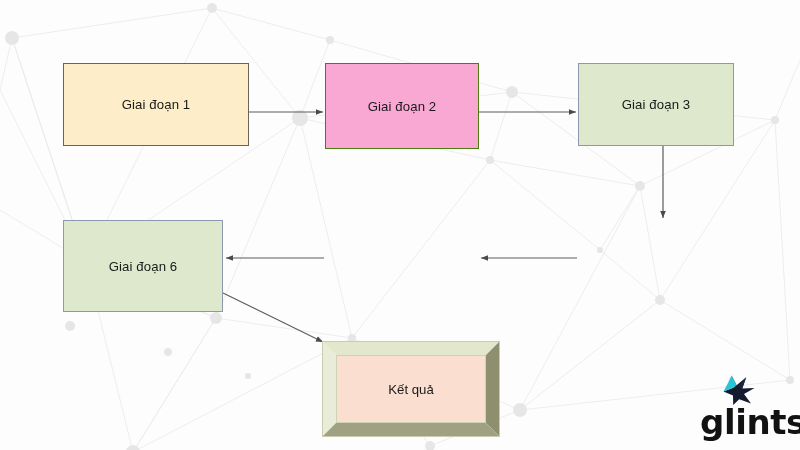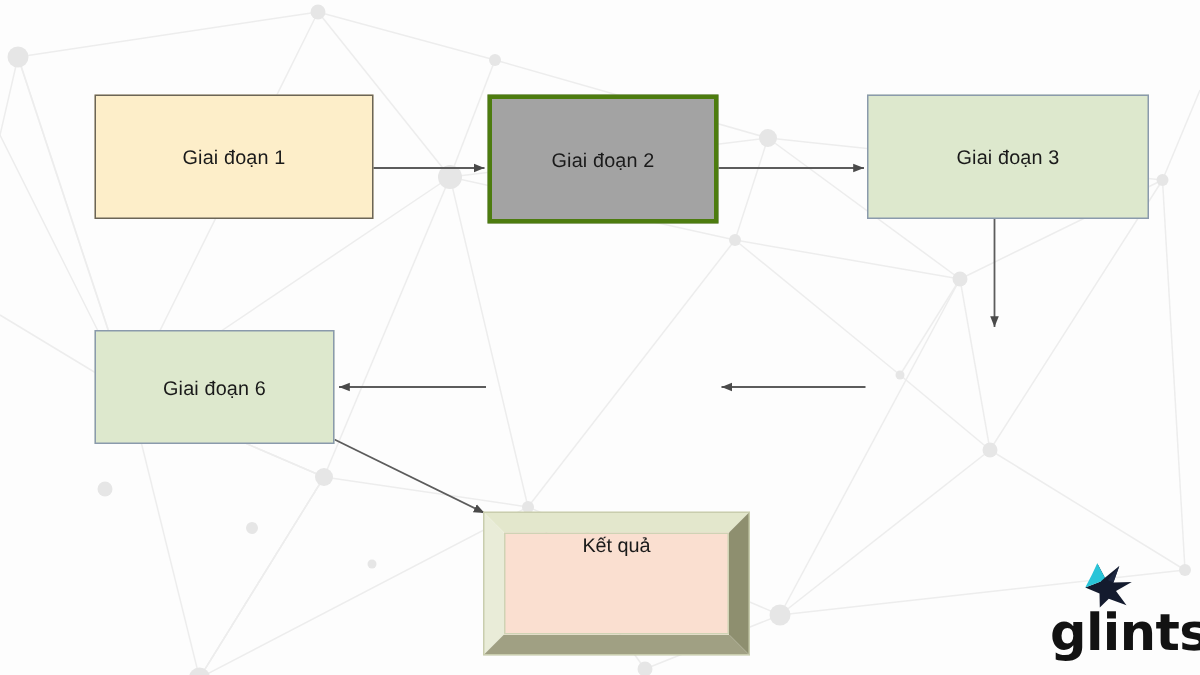--- a/index.html
+++ b/index.html
@@ -21,29 +21,29 @@
 
   .node {
     position: absolute;
     display: flex; align-items: center; justify-content: center;
     font-size: 13.2px;
     color: #1a1a1a;
     letter-spacing: .1px;
     text-align: center;
   }
   .n-yellow { background: #fdeec9; border: 1px solid #6b6556; }
-  .n-blue   { background: #a3a3a3; border: 3px solid #4d7c0f; }
+  .n-blue   { background: #f9a8d4; border: 1px solid #4d7c0f; }
   .n-green  { background: #dde8cd; border: 1px solid #8a9aac; }
 
   #b1 { left: 63px;  top: 63px;  width: 186px; height: 83px; }
   #b2 { left: 325px; top: 63px;  width: 154px; height: 86px; }
-  #b3 { left: 578px; top: 63px;  width: 188px; height: 83px; }
+  #b3 { left: 578px; top: 63px;  width: 156px; height: 83px; }
   #b4 { left: 578px; top: 220px; width: 158px; height: 84px; }
   #b5 { left: 325px; top: 214px; width: 154px; height: 86px; }
-  #b6 { left: 63px;  top: 220px; width: 160px; height: 76px; }
+  #b6 { left: 63px;  top: 220px; width: 160px; height: 92px; }
 
   
   #result {
     position: absolute;
     left: 322px; top: 341px;
     width: 178px; height: 96px;
   }
   #result .bevel-top, #result .bevel-left,
   #result .bevel-bottom, #result .bevel-right {
     position: absolute;
@@ -70,21 +70,21 @@
   }
   #result .frame-outline {
     position: absolute; left: 0; top: 0; width: 178px; height: 96px;
     border: 1px solid #c9cdae;
   }
   #result .inner {
     position: absolute; left: 14px; top: 14px;
     width: 150px; height: 68px;
     background: #fadfd0;
     border: 1px solid #cfd3b4;
-    display: flex; justify-content: center;
+    display: flex; align-items: center; justify-content: center;
     font-size: 13.2px; color: #1a1a1a;
   }
 
   
   #logo {
     position: absolute; left: 700px; top: 374px;
     width: 92px; height: 64px;
   }
   #logo .star { position: absolute; left: 22px; top: 0px; width: 34px; height: 32px; }
   #logo .wordmark {

